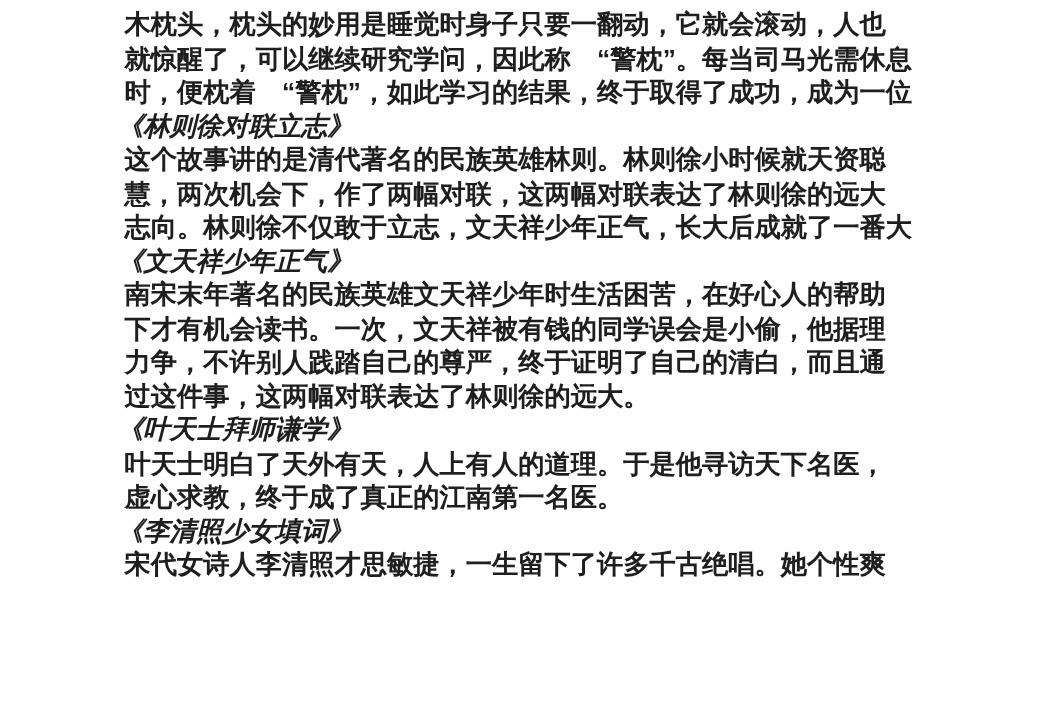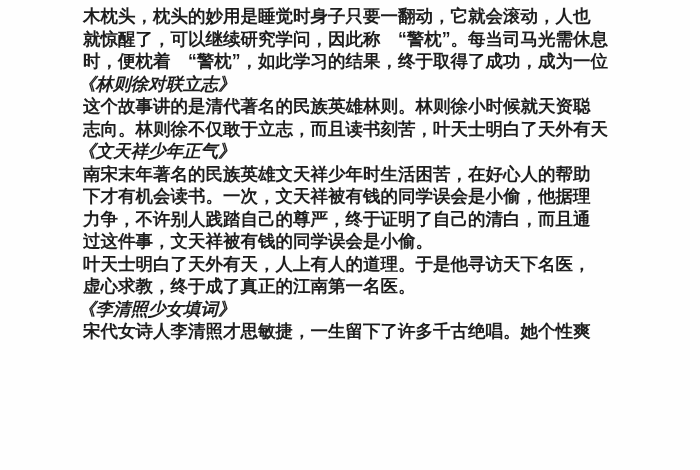--- a/index.html
+++ b/index.html
@@ -41,24 +41,26 @@
 </head>
 <body>
 
 <div class="page">
   <div class="text-block">
     <div class="ln">木枕头，枕头的妙用是睡觉时身子只要一翻动，它就会滚动，人也</div>
     <div class="ln">就惊醒了，可以继续研究学问，因此称　“警枕”。每当司马光需休息</div>
     <div class="ln">时，便枕着　“警枕”，如此学习的结果，终于取得了成功，成为一位</div>
     <div class="ln title">《林则徐对联立志》</div>
     <div class="ln">这个故事讲的是清代著名的民族英雄林则。林则徐小时候就天资聪</div>
-    <div class="ln">志向。林则徐不仅敢于立志，而且读书刻苦，叶天士明白了天外有天</div>
+    <div class="ln">慧，两次机会下，作了两幅对联，这两幅对联表达了林则徐的远大</div>
+    <div class="ln">志向。林则徐不仅敢于立志，文天祥少年正气，长大后成就了一番大</div>
     <div class="ln title">《文天祥少年正气》</div>
     <div class="ln">南宋末年著名的民族英雄文天祥少年时生活困苦，在好心人的帮助</div>
     <div class="ln">下才有机会读书。一次，文天祥被有钱的同学误会是小偷，他据理</div>
     <div class="ln">力争，不许别人践踏自己的尊严，终于证明了自己的清白，而且通</div>
-    <div class="ln">过这件事，文天祥被有钱的同学误会是小偷。</div>
+    <div class="ln">过这件事，这两幅对联表达了林则徐的远大。</div>
+    <div class="ln title">《叶天士拜师谦学》</div>
     <div class="ln">叶天士明白了天外有天，人上有人的道理。于是他寻访天下名医，</div>
     <div class="ln">虚心求教，终于成了真正的江南第一名医。</div>
     <div class="ln title">《李清照少女填词》</div>
     <div class="ln">宋代女诗人李清照才思敏捷，一生留下了许多千古绝唱。她个性爽</div>
   </div>
 </div>
 
 </body></html>

